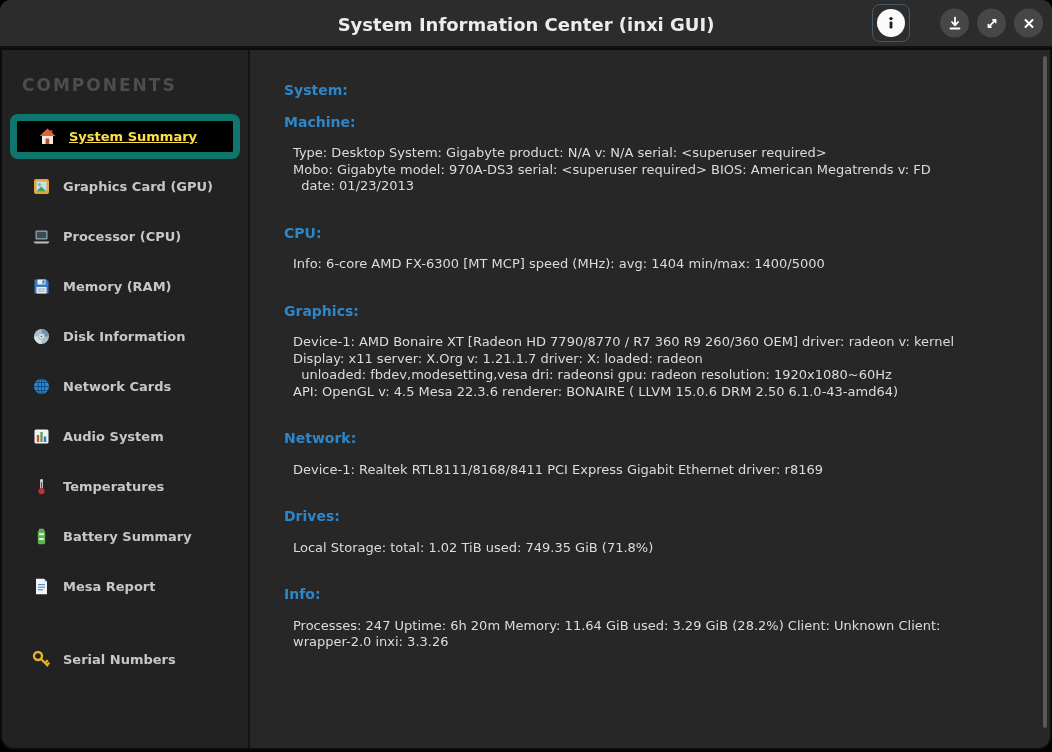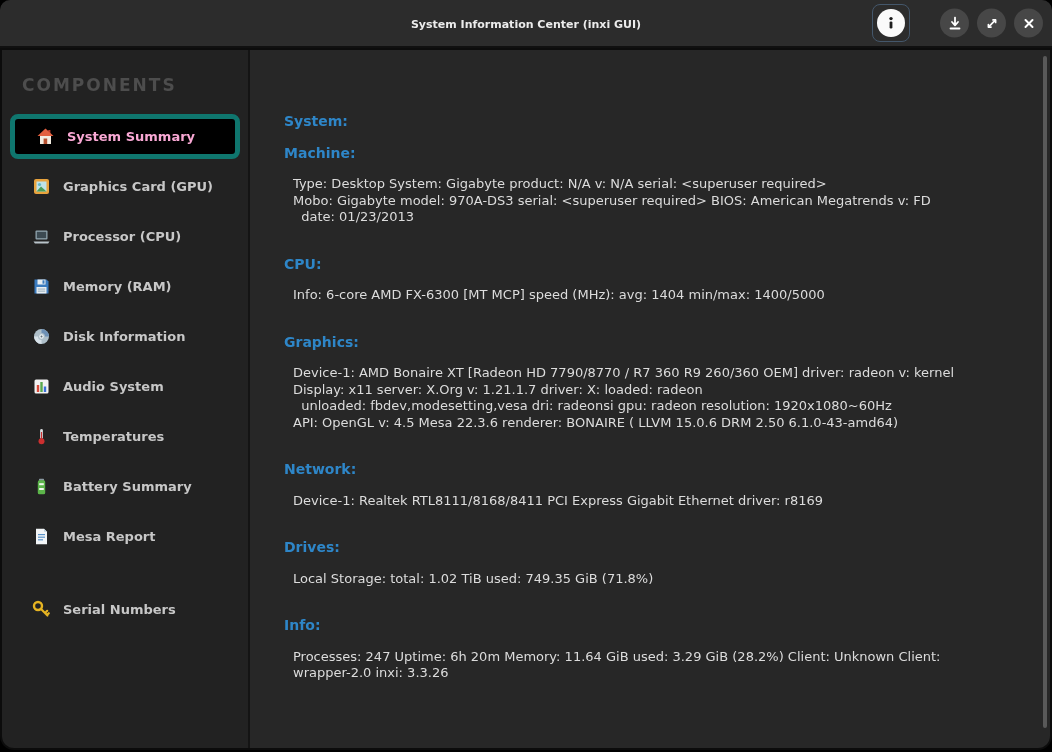--- a/index.html
+++ b/index.html
@@ -5,21 +5,21 @@
   * { margin:0; padding:0; box-sizing:border-box; }
   html,body { width:1052px; height:752px; background:#000; font-family:"DejaVu Sans", sans-serif; overflow:hidden; }
 
   .window { position:absolute; left:0; top:0; width:1052px; height:750px;
             background:#0c0c0c; border-radius:10px 10px 14px 14px; overflow:hidden; }
 
   
   .titlebar { position:relative; height:48px; background:#2c2c2c; border-bottom:2px solid #101010; }
   .titlebar-title { position:absolute; left:0; right:0; top:0; height:48px;
                     display:flex; align-items:center; justify-content:center;
-                    color:#ececec; font-size:11px; font-weight:bold; }
+                    color:#ececec; font-size:18px; font-weight:bold; }
   .tb-btn { position:absolute; top:50%; transform:translateY(-50%);
             width:29px; height:29px; border-radius:50%; background:#474747;
             display:flex; align-items:center; justify-content:center; cursor:pointer; }
   .tb-btn svg { display:block; }
   .info-wrap { position:absolute; top:50%; transform:translateY(-50%); right:142px;
                width:38px; height:38px; border:1px solid #44576b; border-radius:8px;
                display:flex; align-items:center; justify-content:center; cursor:pointer; }
   .info-circle { width:28px; height:28px; border-radius:50%; background:#fafafa;
                  display:flex; align-items:center; justify-content:center; }
 
@@ -28,25 +28,25 @@
 
   .sidebar { width:248px; background:#222222; border-right:2px solid #141414;
              border-bottom-left-radius:12px; padding:25px 8px 0 8px; flex-shrink:0; }
   .sidebar-header { color:#4d4d4d; font-size:17px; font-weight:bold; letter-spacing:2px;
                     margin:0 0 19px 12px; }
   .nav-item { height:45px; margin-bottom:5px; display:flex; align-items:center;
               padding-left:21px; border-radius:8px; color:#c7c7c7;
               font-size:13px; font-weight:bold; cursor:pointer; border:1px solid transparent; }
   .nav-item .icn { width:19px; height:19px; margin-right:12px; flex-shrink:0;
                    display:flex; align-items:center; justify-content:center; }
-  .nav-item.selected { background:#000; border:5px solid #0f766e; color:#f9a8d4; }
+  .nav-item.selected { background:#000; border:7px solid #0f766e; color:#fde047;text-decoration:underline; }
   .nav-item.serial-gap { margin-top:28px; }
 
   .content { flex:1; background:#272727; border-bottom-right-radius:12px;
-             position:relative; overflow:hidden; padding:63px 20px 0 34px; }
+             position:relative; overflow:hidden; padding:32px 20px 0 34px; }
   .section h3 { color:#2e86c8; font-size:14px; font-weight:bold;
                 line-height:17px; margin:0 0 14.5px 0; }
   .section .body { color:#dcdcdc; font-size:13px; line-height:16.5px;
                    white-space:pre-wrap; margin:0 0 30px 0; padding-left:9px;
                    font-family:"DejaVu Sans", sans-serif; }
   .scrollbar-thumb { position:absolute; right:3px; top:6px; width:4px; height:672px;
                      background:#595959; border-radius:2px; cursor:pointer; }
 </style>
 </head>
 <body>
@@ -147,20 +147,31 @@
             <circle cx="9.5" cy="9.5" r="7.5" fill="#aebfc9"></circle>
             <path d="M9.5 2 a7.5 7.5 0 0 1 7.5 7.5 l-4 0 a3.5 3.5 0 0 0 -3.5 -3.5 z" fill="#6d90b5"></path>
             <path d="M9.5 17 a7.5 7.5 0 0 1 -7.5 -7.5 l4 0 a3.5 3.5 0 0 0 3.5 3.5 z" fill="#d7e2e9"></path>
             <circle cx="9.5" cy="9.5" r="2.2" fill="#eef3f6"></circle>
             <circle cx="9.5" cy="9.5" r="1" fill="#5d6d77"></circle>
           </svg>
         </span>
         <span>Disk Information</span>
       </div>
 
+      <div class="nav-item">
+        <span class="icn">
+          <svg width="19" height="19" viewBox="0 0 19 19">
+            <circle cx="9.5" cy="9.5" r="7.5" fill="#2f86d0"></circle>
+            <ellipse cx="9.5" cy="9.5" rx="3.4" ry="7.5" fill="none" stroke="#0e4f86" stroke-width="1"></ellipse>
+            <path d="M2 9.5 h15 M3.1 5.5 h12.8 M3.1 13.5 h12.8" stroke="#0e4f86" stroke-width="1" fill="none"></path>
+            <path d="M9.5 2 v15" stroke="#0e4f86" stroke-width="1"></path>
+          </svg>
+        </span>
+        <span>Network Cards</span>
+      </div>
 
       <div class="nav-item">
         <span class="icn">
           <svg width="19" height="19" viewBox="0 0 19 19">
             <rect x="2.5" y="2.5" width="14" height="14" rx="1.5" fill="#f2f2f2"></rect>
             <rect x="4.8" y="8" width="2.4" height="7" fill="#d84a3a"></rect>
             <rect x="8.3" y="5" width="2.4" height="10" fill="#58a84e"></rect>
             <rect x="11.8" y="9.5" width="2.4" height="5.5" fill="#3a6fd8"></rect>
           </svg>
         </span>

